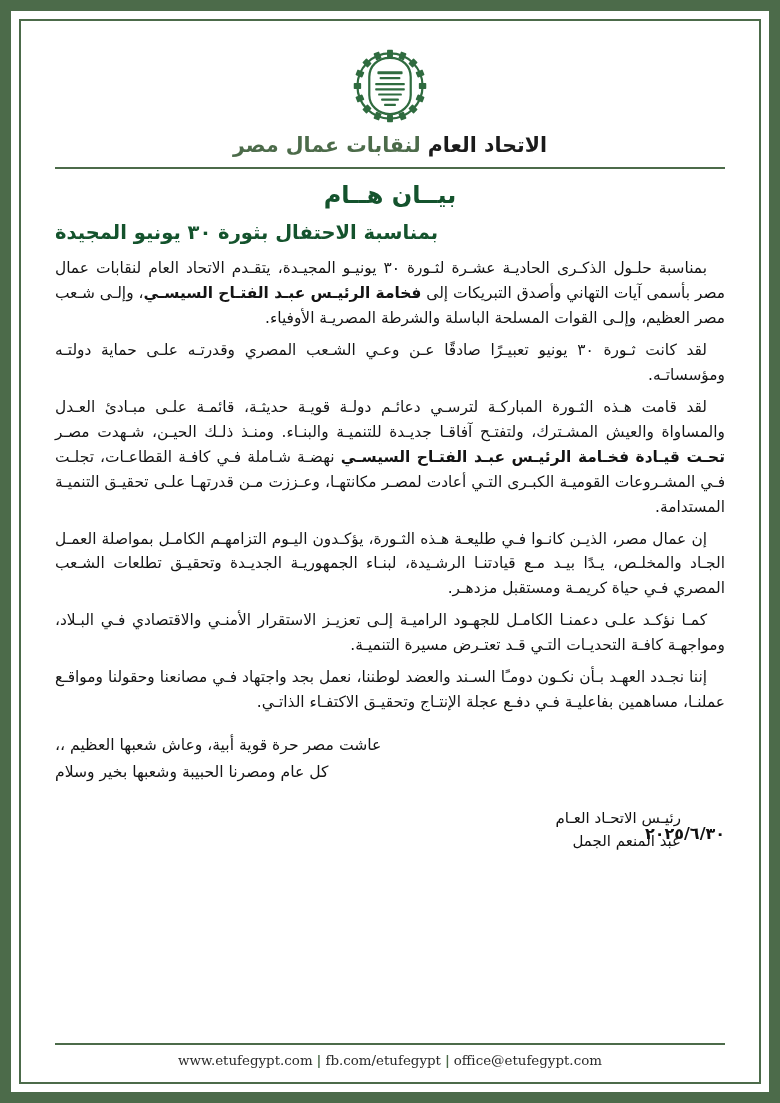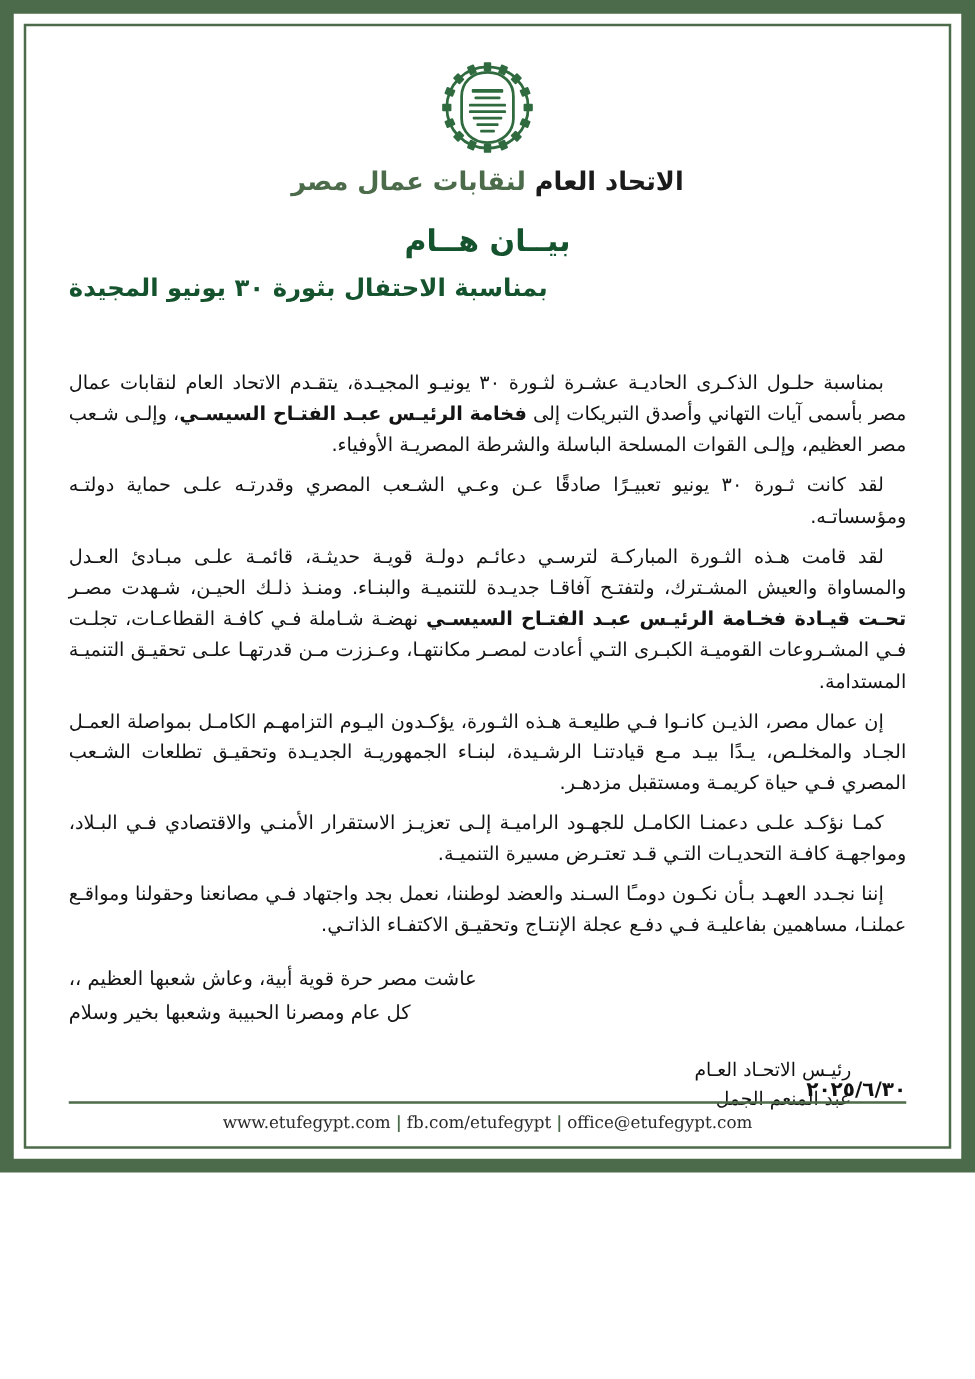--- a/index.html
+++ b/index.html
@@ -8,21 +8,21 @@
   }
   body {
     width: 780px;
     height: 1103px;
     background: #ffffff;
     font-family: "DejaVu Sans", "Liberation Sans", sans-serif;
   }
   .page {
     position: relative;
     width: 780px;
-    height: 938px;
+    height: 1103px;
     box-sizing: border-box;
     background: #ffffff;
     border: 11px solid #4c6b4a;
     overflow: hidden;
   }
   .inner {
     position: absolute;
     top: 8px;
     left: 8px;
     right: 8px;
@@ -86,21 +86,20 @@
 
   
   .body-text {
     direction: rtl;
     text-align: justify;
     text-align-last: right;
     font-size: 15.4px;
     line-height: 1.62;
     color: #141414;
     flex: 0 0 auto;
-    margin-top: 40px;
   }
   .body-text p {
     margin: 0 0 7px 0;
     text-indent: 18px;
   }
   .body-text b {
     font-weight: bold;
   }
 
   .closing {

